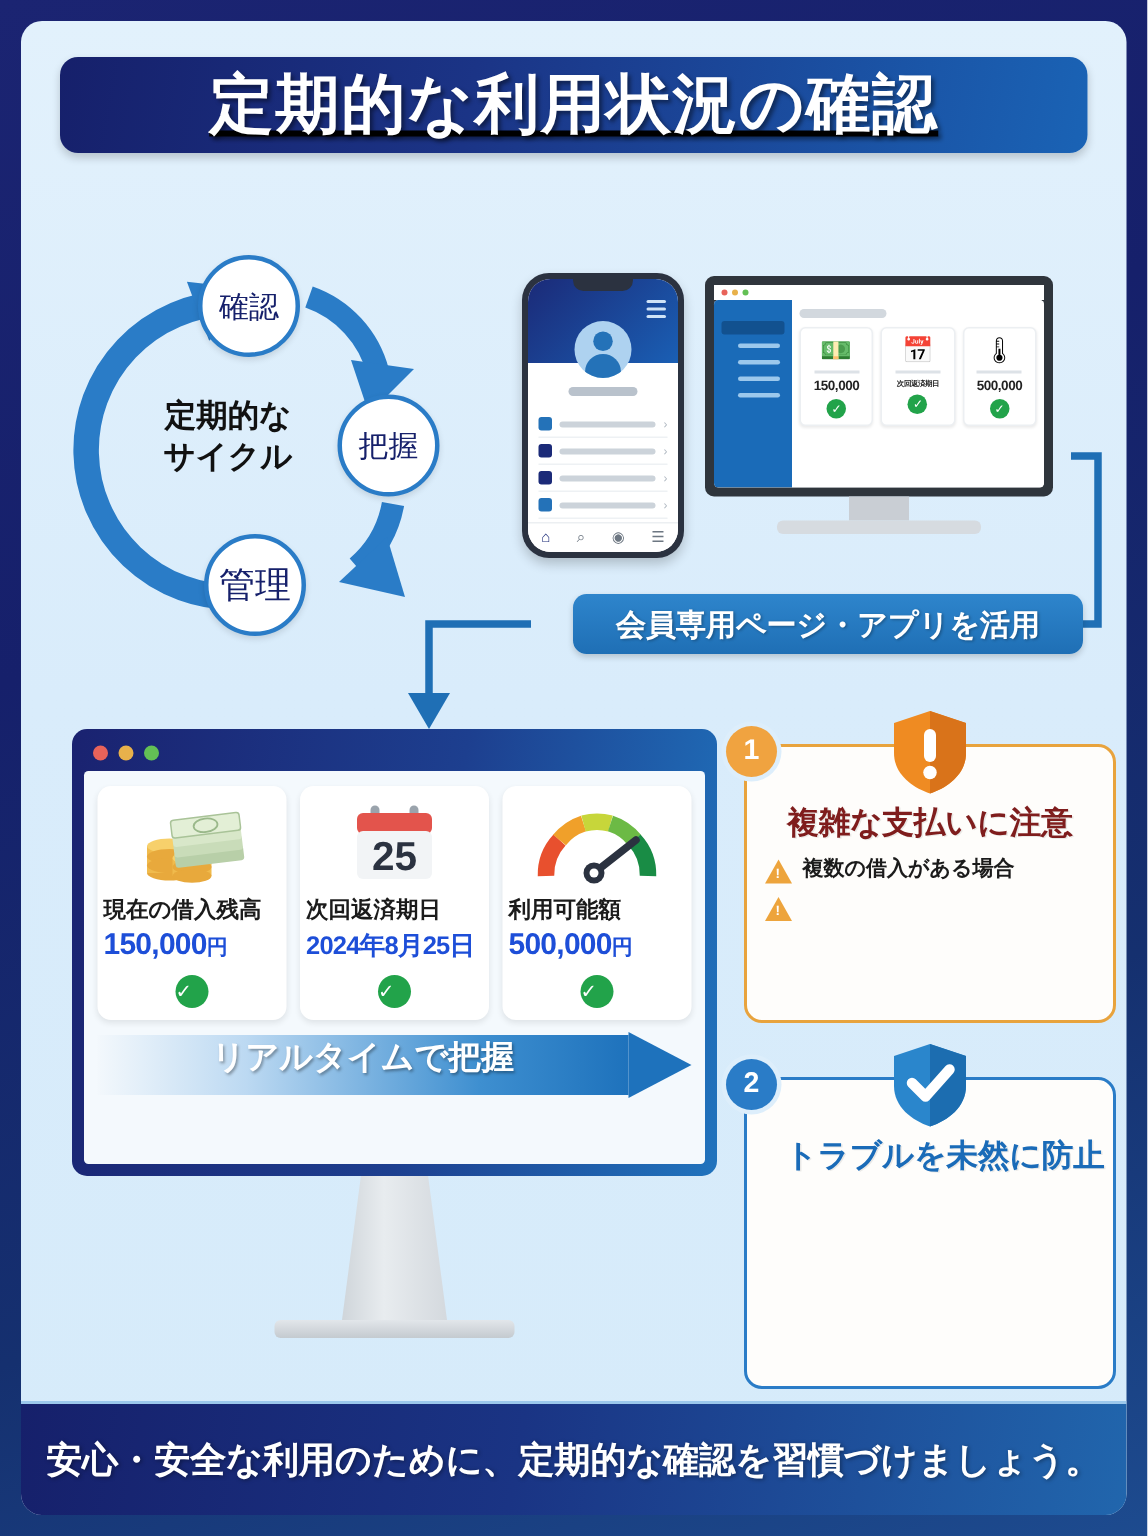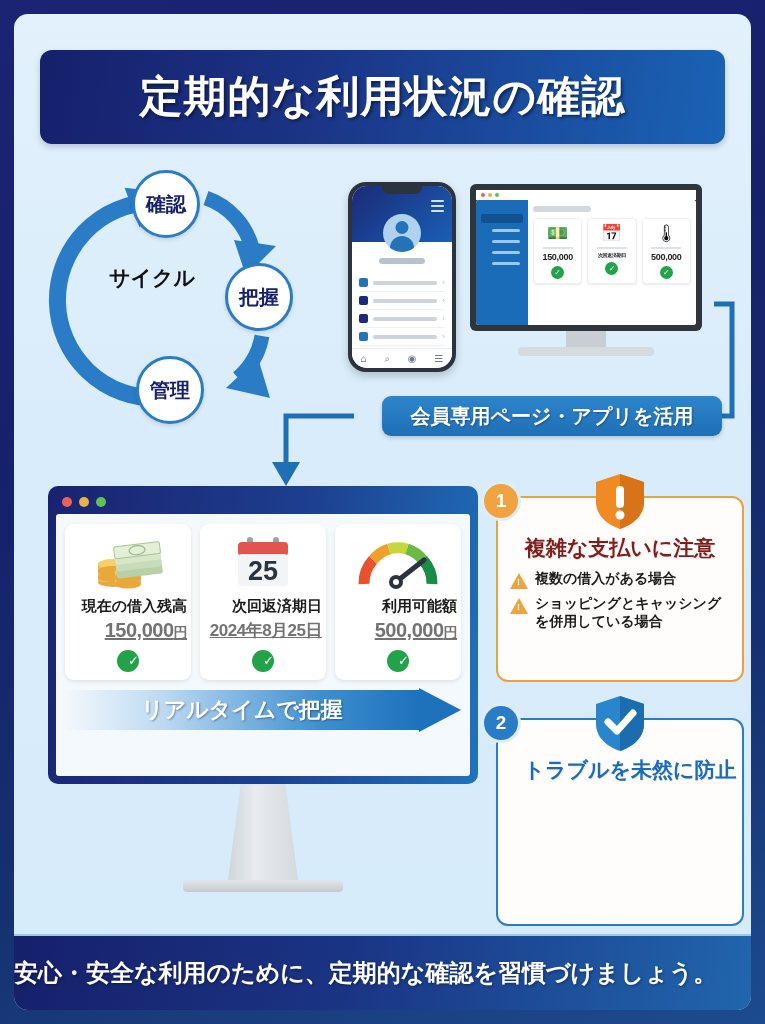--- a/index.html
+++ b/index.html
@@ -19,50 +19,51 @@
     position: relative;
     width: 100%; height: 100%;
     background: #dceefb;
     background: linear-gradient(180deg, #e2f1fc 0%, #d9ecfb 45%, #d6ebfa 100%);
     border-radius: 14px;
     overflow: hidden;
   }
 
   
   .title-bar {
-    position: absolute; left: 26px; top: 36px; right: 26px; height: 94px;
+    position: absolute; left: 26px; top: 24px; right: 26px; height: 64px;
     border-radius: 12px;
     background: linear-gradient(100deg, #16206b 0%, #1b3486 40%, #1a63b5 100%);
     display: flex; align-items: center; justify-content: center;
     box-shadow: 0 3px 6px rgba(0,0,0,.18);
+    text-decoration: underline;
   }
   .title-text {
     color: #ffffff;
     font-size: 43px;
     font-weight: bold;
     letter-spacing: 1px;
     text-shadow: 2px 2px 3px rgba(0,0,0,.45);
     white-space: nowrap;
   }
 
   
   .cycle { position: absolute; left: 34px; top: 146px; width: 280px; height: 265px; }
   .cycle svg { position: absolute; left: 0; top: 0; }
   .node {
     position: absolute;
     border-radius: 50%;
     background: #ffffff;
     border: 3px solid #2a7cc7;
     display: flex; align-items: center; justify-content: center;
-    color: #16206b; font-weight: bold;
+    color: #16206b; font-weight: normal;
     box-shadow: 0 2px 4px rgba(0,0,0,.12);
   }
   .node-top   { left: 84px;  top: 10px;  width: 68px; height: 68px; font-size: 20px; }
   .node-right { left: 177px; top: 103px; width: 68px; height: 68px; font-size: 20px; }
-  .node-bot   { left: 88px;  top: 196px; width: 68px; height: 68px; font-size: 20px; }
+  .node-bot   { left: 88px;  top: 196px; width: 68px; height: 68px; font-size: 24px; }
   .cycle-center {
     position: absolute; left: 34px; top: 105px; width: 140px;
     text-align: center; color: #111; font-weight: bold; font-size: 21px; line-height: 1.28;
   }
 
   
   .phone {
     position: absolute; left: 334px; top: 168px; width: 108px; height: 190px;
     background: #2b3240; border-radius: 18px; padding: 4px;
     box-shadow: 0 4px 8px rgba(0,0,0,.2);
@@ -147,38 +148,38 @@
     border-radius:10px; padding:8px;
   }
   .bmon-dots { display:flex; gap:7px; padding:3px 0 7px 6px; }
   .bmon-dot { width:10px;height:10px;border-radius:50%; }
   .bmon-screen {
     background:#f4f9fd; border-radius:3px; padding:10px 9px 12px; min-height:262px;
   }
   .bcards { display:flex; gap:9px; }
   .bcard {
     flex:1; background:#fff; border-radius:9px; padding:9px 4px 8px;
-    text-align:right; box-shadow:0 2px 4px rgba(0,0,0,.09);
+    text-align:left; box-shadow:0 2px 4px rgba(0,0,0,.09);
   }
   .bcard-icon { height:62px; display:flex; align-items:center; justify-content:center; }
   .bcard-label { font-size:15px; font-weight:bold; color:#1b1b1b; margin-top:2px; white-space:nowrap; }
-  .bcard-value { font-size:20px; font-weight:bold; color:#737373; letter-spacing:-.5px; margin-top:3px; white-space:nowrap;text-decoration:underline; }
+  .bcard-value { font-size:20px; font-weight:bold; color:#1d4ed8; letter-spacing:-.5px; margin-top:3px; white-space:nowrap; }
   .bcard-value .yen { font-size:14px; }
   .bcard-value.date { font-size:17px; }
   .bcheck {
     width:22px;height:22px;border-radius:50%;background:#22a34a;margin:8px auto 0;
     color:#fff;font-size:13px;line-height:22px;font-weight:bold;
   }
   .rt-arrow {
     position:relative; margin-top:10px; height:40px;
   }
   .rt-body {
     position:absolute; left:0; top:0; width:calc(100% - 42px); height:40px;
     background: linear-gradient(90deg,#f3f8fc 0%,#bcd9f2 28%,#3e8fd0 72%,#1e72bc 100%);
-    display:flex; align-items:center; justify-content:center;
+    display:flex; justify-content:center;
   }
   .rt-head {
     position:absolute; right:0; top:-2px; width:0; height:0;
     border-top:22px solid transparent; border-bottom:22px solid transparent;
     border-left:42px solid #1e72bc;
   }
   .rt-text { color:#fff; font-weight:bold; font-size:22px; text-shadow:1px 1px 2px rgba(0,0,0,.35); position:relative; z-index:2; white-space:nowrap;}
   .bmon-neck {
     width:70px; height:96px; margin:0 auto;
     background: linear-gradient(90deg,#cfd5da 0%,#e8ecef 40%,#d4d9de 100%);
@@ -214,21 +215,21 @@
   .tri { width:0;height:0; flex:none; margin-top:3px;
          border-left:9px solid transparent; border-right:9px solid transparent; border-bottom:16px solid #eda43c;
          position:relative; }
   .tri::after{ content:"!"; position:absolute; left:-2px; top:4px; font-size:9px; color:#fff; font-weight:bold;}
   .shchk { width:17px;height:20px;flex:none;margin-top:2px; }
 
   
   .footer {
     position:absolute; left:0; right:0; bottom:0; height:76px;
     background: linear-gradient(100deg,#16206b 0%,#1a3484 45%,#2166ad 100%);
-    display:flex; align-items:center; 
+    display:flex; align-items:center; justify-content:center;
     border-top:2px solid #9cc8ec;
   }
   .footer-text { color:#fff; font-weight:bold; font-size:24px; text-shadow:1px 1px 3px rgba(0,0,0,.4); white-space:nowrap; }
 </style>
 </head>
 <body>
 
 <div id="poster">
   <div id="inner">
 
@@ -251,20 +252,21 @@
       <div class="node node-top">
         <span>確認</span>
       </div>
       <div class="node node-right">
         <span>把握</span>
       </div>
       <div class="node node-bot">
         <span>管理</span>
       </div>
       <div class="cycle-center">
+        <div>定期的な</div>
         <div>サイクル</div>
       </div>
     </div>
 
     <div class="phone">
       <div class="phone-screen">
         <div class="phone-top">
           <div class="notch"></div>
           <div class="ham">
               <i></i>
@@ -461,21 +463,20 @@
         </svg>
       </div>
       <div class="panel-title o">複雑な支払いに注意</div>
       <div class="plist2">
         <div class="pitem">
           <span class="tri"></span>
           <span class="pitem-txt">複数の借入がある場合</span>
         </div>
         <div class="pitem">
           <span class="tri"></span>
-          <span class="pitem-txt">ショッピングとキャッシングを併用している場合</span>
         </div>
       </div>
     </div>
 
     <div class="panel panel-2">
       <div class="pnum b">2</div>
       <div class="shield-wrap">
         <svg width="52" height="58" viewBox="0 0 52 58">
           <path d="M26 2 L50 10 V30 C50 44 38 53 26 57 C14 53 2 44 2 30 V10 Z" fill="#2a86cc"></path>
           <path d="M26 2 L50 10 V30 C50 44 38 53 26 57 Z" fill="#1c6db0"></path>

